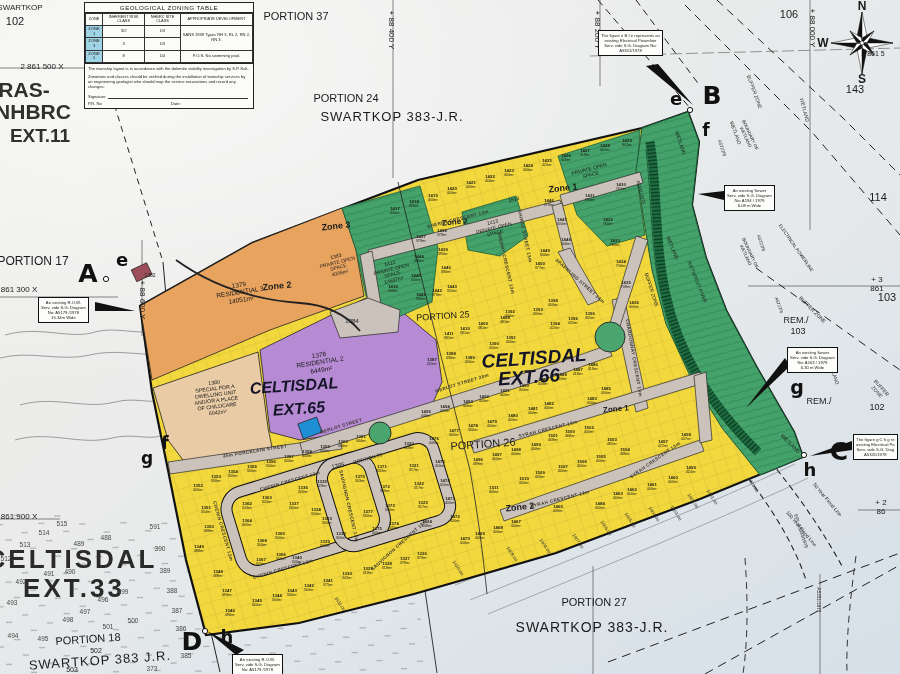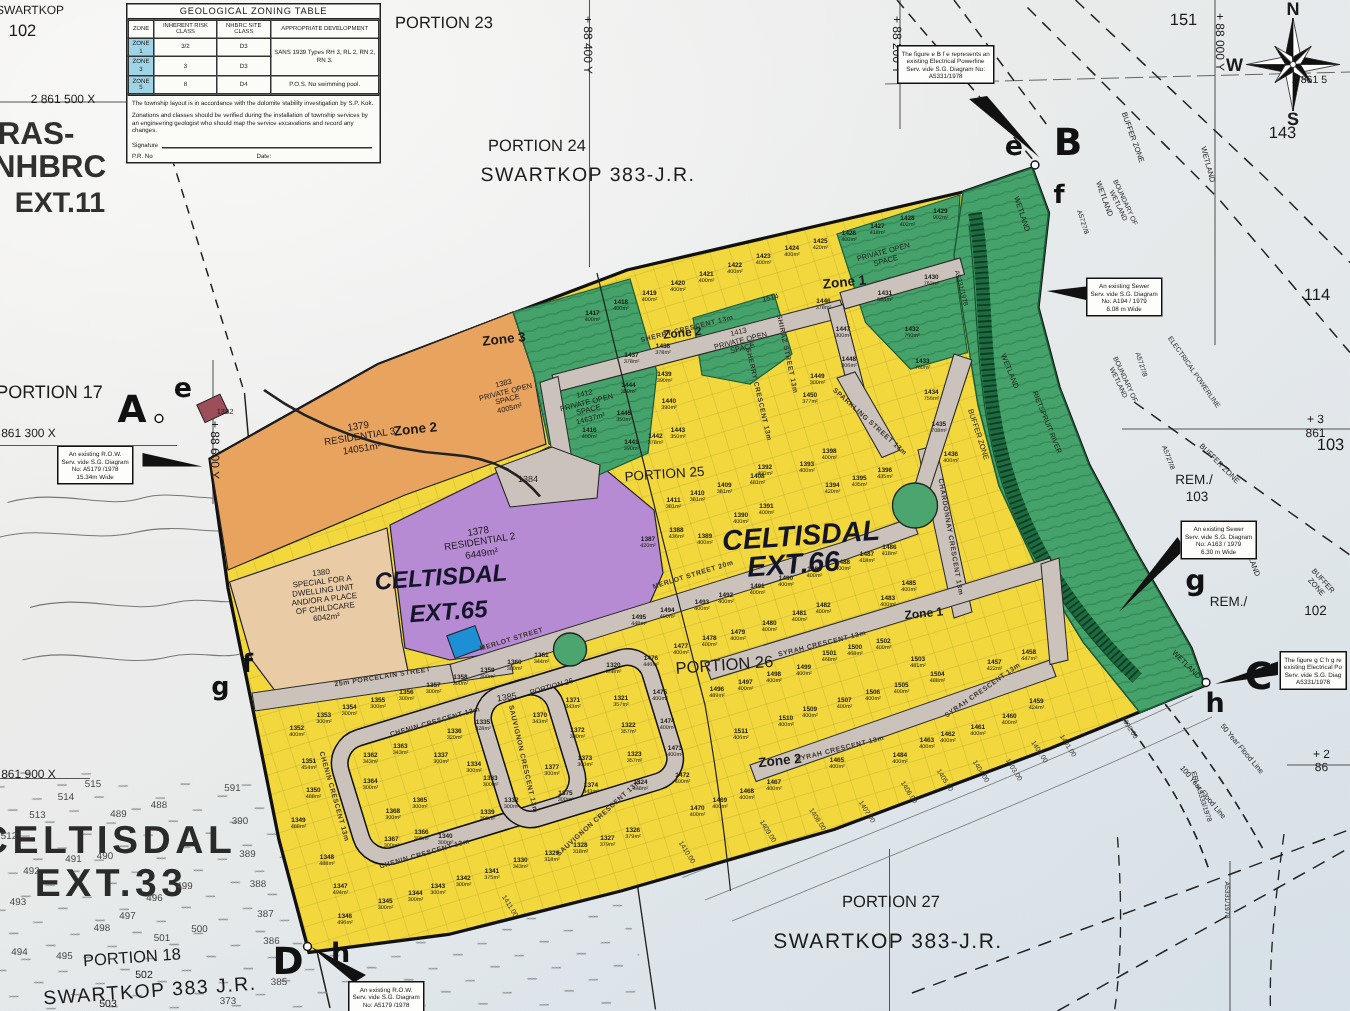--- a/index.html
+++ b/index.html
@@ -233,43 +233,43 @@
     <div class="gt-row2">
       <span>P.R. No</span>
       <span>Date:</span>
       <span class="ln"></span>
     </div>
   </div>
 
   <div>
       <div class="mlabel" style="left: 20px; top: 8px; transform: translate(-50%, -50%); font-size: 8px;">SWARTKOP</div>
       <div class="mlabel" style="left: 15px; top: 21px; transform: translate(-50%, -50%); font-size: 11px;">102</div>
-      <div class="mlabel" style="left: 296px; top: 16px; transform: translate(-50%, -50%); font-size: 11px;">PORTION 23</div>
-      <div class="mlabel" style="left: 358px; top: 98px; transform: translate(-50%, -50%); font-size: 11px;">PORTION 24</div>
+      <div class="mlabel" style="left: 296px; top: 16px; transform: translate(-50%, -50%); font-size: 11px;">PORTION 37</div>
+      <div class="mlabel" style="left: 346px; top: 98px; transform: translate(-50%, -50%); font-size: 11px;">PORTION 24</div>
       <div class="mlabel" style="left: 392px; top: 117px; transform: translate(-50%, -50%); font-size: 13px; letter-spacing: 1px;">SWARTKOP 383-J.R.</div>
       <div class="mlabel" style="left: 33px; top: 262px; transform: translate(-50%, -50%); font-size: 12px;">PORTION 17</div>
       <div class="mlabel" style="left: 443px; top: 316px; transform: translate(-50%, -50%) rotate(-4deg); font-size: 9px;">PORTION 25</div>
       <div class="mlabel" style="left: 483px; top: 444px; transform: translate(-50%, -50%) rotate(-4deg); font-size: 11px;">PORTION 26</div>
       <div class="mlabel" style="left: 368px; top: 459px; transform: translate(-50%, -50%) rotate(-16deg); font-size: 5px;">PORTION 26</div>
       <div class="mlabel" style="left: 594px; top: 602px; transform: translate(-50%, -50%); font-size: 11px;">PORTION 27</div>
       <div class="mlabel" style="left: 592px; top: 628px; transform: translate(-50%, -50%); font-size: 14px; letter-spacing: 1px;">SWARTKOP 383-J.R.</div>
       <div class="mlabel" style="left: 88px; top: 639px; transform: translate(-50%, -50%) rotate(-4deg); font-size: 11px;">PORTION 18</div>
       <div class="mlabel" style="left: 96px; top: 651px; transform: translate(-50%, -50%); font-size: 7px;">502</div>
       <div class="mlabel" style="left: 72px; top: 670px; transform: translate(-50%, -50%); font-size: 7px;">503</div>
       <div class="mlabel" style="left: 100px; top: 661px; transform: translate(-50%, -50%) rotate(-4deg); font-size: 13px; letter-spacing: 1px;">SWARTKOP 383 J.R.</div>
       <div class="mlabel" style="left: 24px; top: 90px; transform: translate(-50%, -50%); font-size: 21px; font-weight: 700; color: rgb(48, 48, 46);">RAS-</div>
       <div class="mlabel" style="left: 33px; top: 112px; transform: translate(-50%, -50%); font-size: 21px; font-weight: 700; color: rgb(48, 48, 46);">NHBRC</div>
       <div class="mlabel" style="left: 40px; top: 136px; transform: translate(-50%, -50%); font-size: 19px; font-weight: 700; color: rgb(48, 48, 46);">EXT.11</div>
       <div class="mlabel" style="left: 72px; top: 560px; transform: translate(-50%, -50%); font-size: 26px; font-weight: 700; letter-spacing: 3px; color: rgb(42, 42, 42);">CELTISDAL</div>
       <div class="mlabel" style="left: 74px; top: 589px; transform: translate(-50%, -50%); font-size: 26px; font-weight: 700; letter-spacing: 3px; color: rgb(42, 42, 42);">EXT.33</div>
       <div class="mlabel" style="left: 534px; top: 358px; transform: translate(-50%, -50%) rotate(-4deg); font-size: 19px; font-weight: 700; font-style: italic; color: rgb(21, 21, 42);">CELTISDAL</div>
       <div class="mlabel" style="left: 529px; top: 377px; transform: translate(-50%, -50%) rotate(-4deg); font-size: 19px; font-weight: 700; font-style: italic; color: rgb(21, 21, 42);">EXT.66</div>
       <div class="mlabel" style="left: 294px; top: 386px; transform: translate(-50%, -50%) rotate(-4deg); font-size: 16px; font-weight: 700; font-style: italic; color: rgb(21, 21, 42);">CELTISDAL</div>
       <div class="mlabel" style="left: 299px; top: 409px; transform: translate(-50%, -50%) rotate(-4deg); font-size: 16px; font-weight: 700; font-style: italic; color: rgb(21, 21, 42);">EXT.65</div>
-      <div class="mlabel" style="left: 789px; top: 14px; transform: translate(-50%, -50%); font-size: 11px;">151</div>
+      <div class="mlabel" style="left: 789px; top: 14px; transform: translate(-50%, -50%); font-size: 11px;">106</div>
       <div class="mlabel" style="left: 855px; top: 89px; transform: translate(-50%, -50%); font-size: 11px;">143</div>
       <div class="mlabel" style="left: 878px; top: 197px; transform: translate(-50%, -50%); font-size: 11px;">114</div>
       <div class="mlabel" style="left: 887px; top: 297px; transform: translate(-50%, -50%); font-size: 11px;">103</div>
       <div class="mlabel" style="left: 877px; top: 285px; transform: translate(-50%, -50%); font-size: 8px;">+ 3 861</div>
       <div class="mlabel" style="left: 796px; top: 320px; transform: translate(-50%, -50%); font-size: 9px;">REM./</div>
       <div class="mlabel" style="left: 798px; top: 331px; transform: translate(-50%, -50%); font-size: 9px;">103</div>
       <div class="mlabel" style="left: 819px; top: 401px; transform: translate(-50%, -50%); font-size: 9px;">REM./</div>
       <div class="mlabel" style="left: 877px; top: 407px; transform: translate(-50%, -50%); font-size: 9px;">102</div>
       <div class="mlabel" style="left: 881px; top: 508px; transform: translate(-50%, -50%); font-size: 8px;">+ 2 86</div>
       <div class="mlabel" style="left: 42px; top: 67px; transform: translate(-50%, -50%); font-size: 8px;">2 861 500 X</div>

